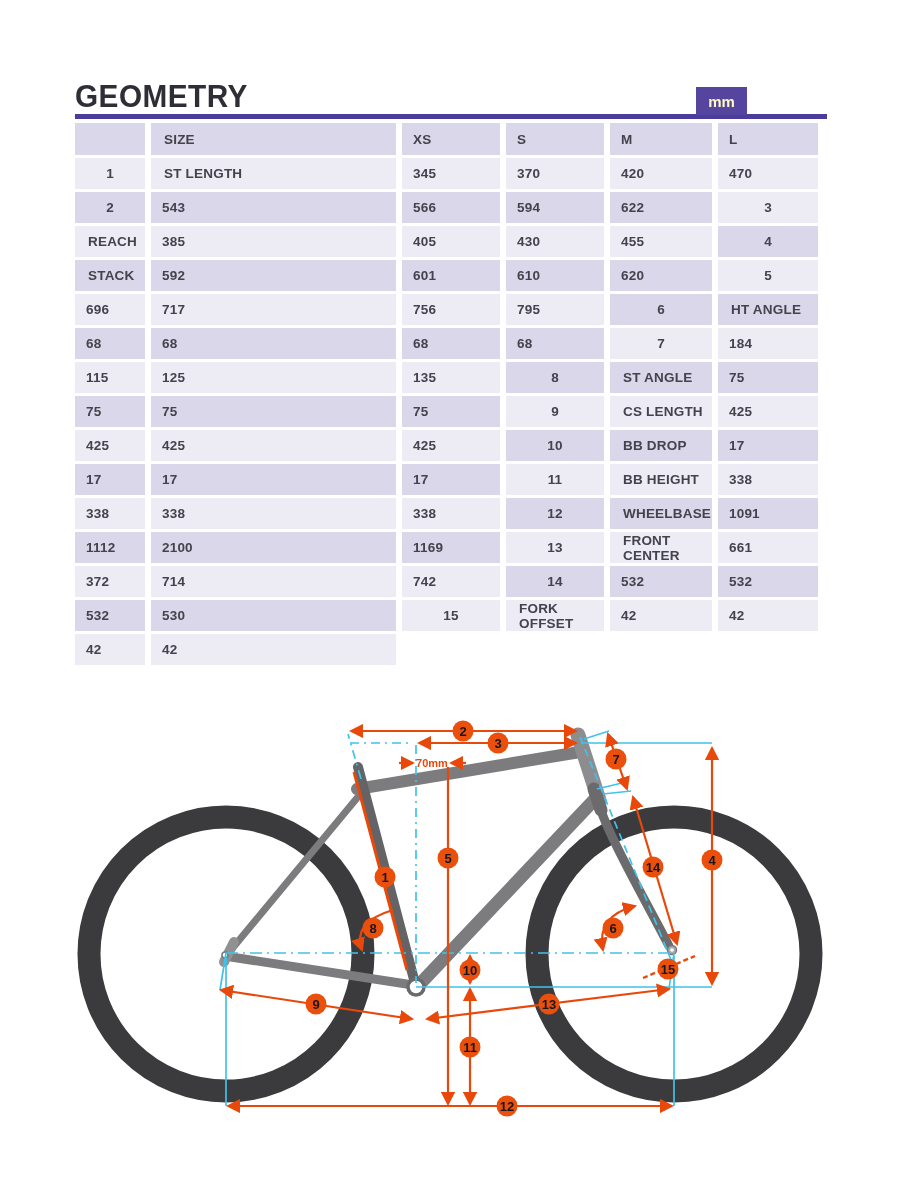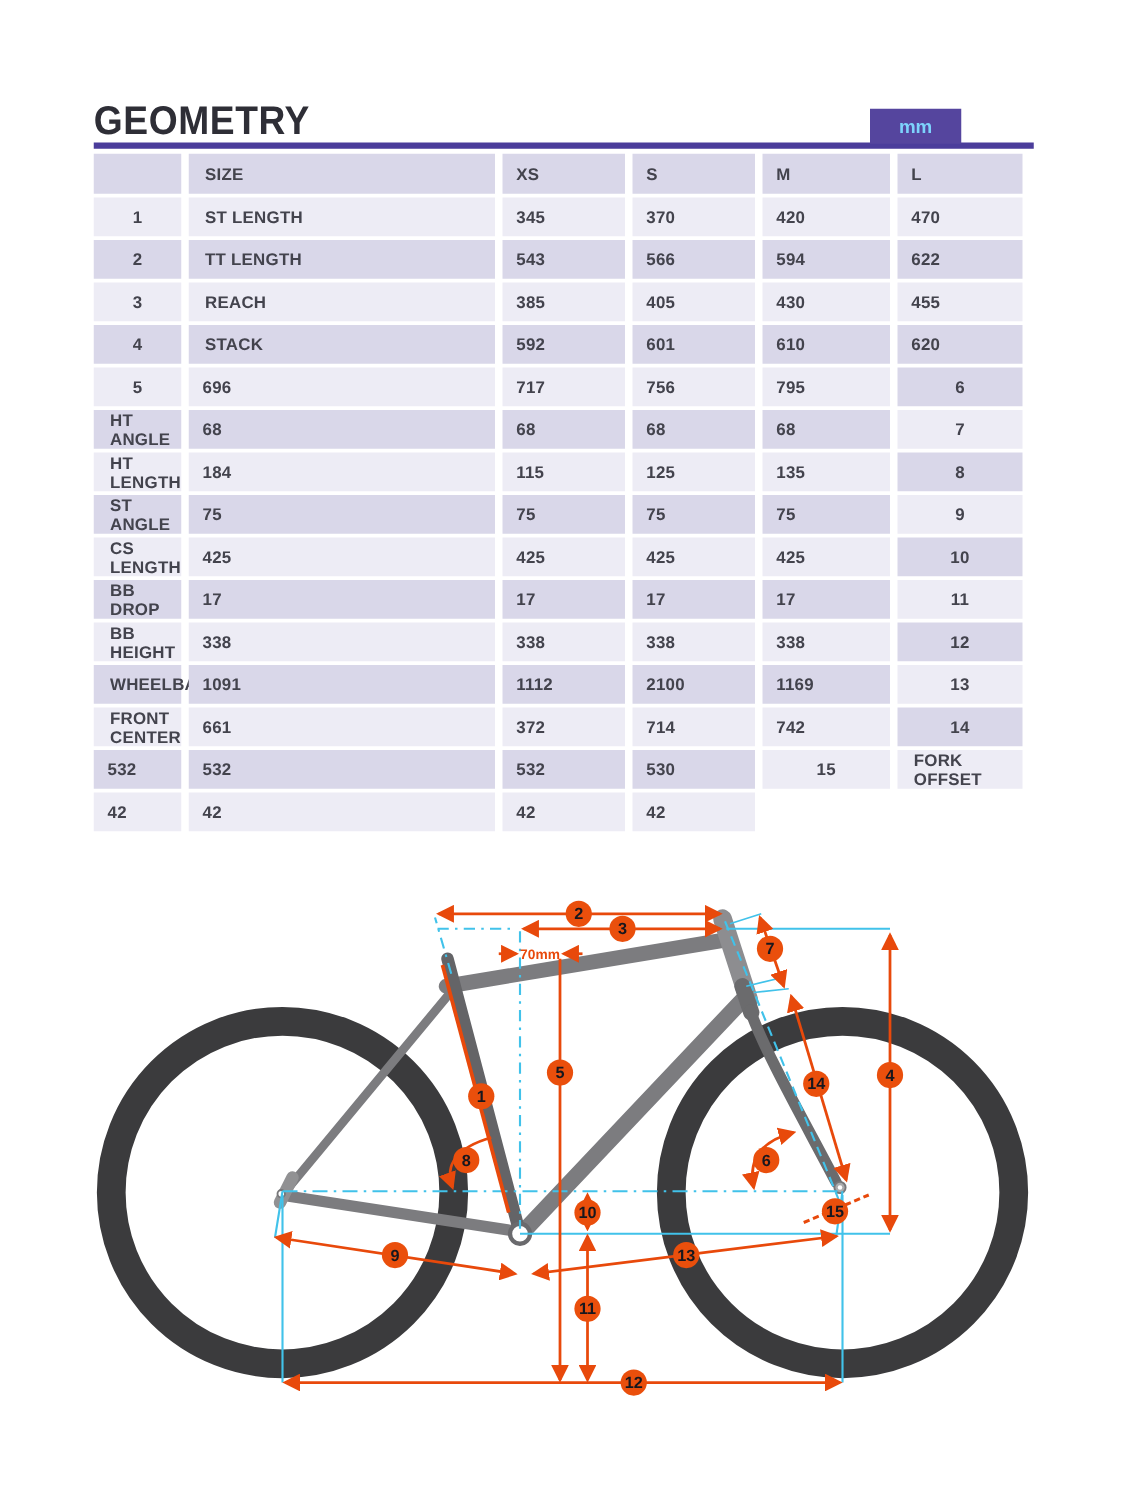--- a/index.html
+++ b/index.html
@@ -4,22 +4,22 @@
 <style>
   html,body{margin:0;padding:0;}
   body{width:900px;height:1200px;background:#ffffff;position:relative;
        font-family:"Liberation Sans",sans-serif;}
   .page{position:absolute;inset:0;background:#fff;overflow:hidden;}
 
   .page-title{position:absolute;left:75px;top:78px;margin:0;
               font-size:32px;font-weight:bold;color:#2e2e36;letter-spacing:.5px;
               transform:scaleX(.93);transform-origin:left center;white-space:nowrap;}
   .title-rule{position:absolute;left:75px;top:114px;width:752px;height:5px;background:#4b3d9b;}
-  .unit-badge{position:absolute;left:696px;top:87px;width:73px;height:28px;background:#55459e;
-              color:#7dd3fc;font-size:15px;font-weight:bold;display:flex;align-items:center;justify-content:center;}
+  .unit-badge{position:absolute;left:696px;top:87px;width:51px;height:28px;background:#55459e;
+              color:#fef9c3;font-size:15px;font-weight:bold;display:flex;align-items:center;justify-content:center;}
 
   .geo-table{position:absolute;left:75px;top:123px;width:700px;display:grid;
              grid-template-columns:70px 245px 98px 98px 102px 100px;
              grid-template-rows:32px repeat(15,31px);
              column-gap:6px;row-gap:3px;
              font-size:13.5px;font-weight:bold;color:#43434d;letter-spacing:.2px;}
   .cell{display:flex;align-items:center;}
   .cell.num{justify-content:center;}
   .cell.lbl{padding-left:13px;}
   .cell.val{padding-left:11px;}
@@ -48,21 +48,20 @@
       <div class="cell c-dark val">S</div>
       <div class="cell c-dark val">M</div>
       <div class="cell c-dark val">L</div>
       <div class="cell num c-light">1</div>
       <div class="cell lbl c-light">ST LENGTH</div>
       <div class="cell val c-light">345</div>
       <div class="cell val c-light">370</div>
       <div class="cell val c-light">420</div>
       <div class="cell val c-light">470</div>
       <div class="cell num c-dark">2</div>
-      <div class="cell lbl c-dark">TT LENGTH</div>
       <div class="cell val c-dark">543</div>
       <div class="cell val c-dark">566</div>
       <div class="cell val c-dark">594</div>
       <div class="cell val c-dark">622</div>
       <div class="cell num c-light">3</div>
       <div class="cell lbl c-light">REACH</div>
       <div class="cell val c-light">385</div>
       <div class="cell val c-light">405</div>
       <div class="cell val c-light">430</div>
       <div class="cell val c-light">455</div>
@@ -77,21 +76,20 @@
       <div class="cell val c-light">717</div>
       <div class="cell val c-light">756</div>
       <div class="cell val c-light">795</div>
       <div class="cell num c-dark">6</div>
       <div class="cell lbl c-dark">HT ANGLE</div>
       <div class="cell val c-dark">68</div>
       <div class="cell val c-dark">68</div>
       <div class="cell val c-dark">68</div>
       <div class="cell val c-dark">68</div>
       <div class="cell num c-light">7</div>
-      <div class="cell lbl c-light">HT LENGTH</div>
       <div class="cell val c-light">184</div>
       <div class="cell val c-light">115</div>
       <div class="cell val c-light">125</div>
       <div class="cell val c-light">135</div>
       <div class="cell num c-dark">8</div>
       <div class="cell lbl c-dark">ST ANGLE</div>
       <div class="cell val c-dark">75</div>
       <div class="cell val c-dark">75</div>
       <div class="cell val c-dark">75</div>
       <div class="cell val c-dark">75</div>

